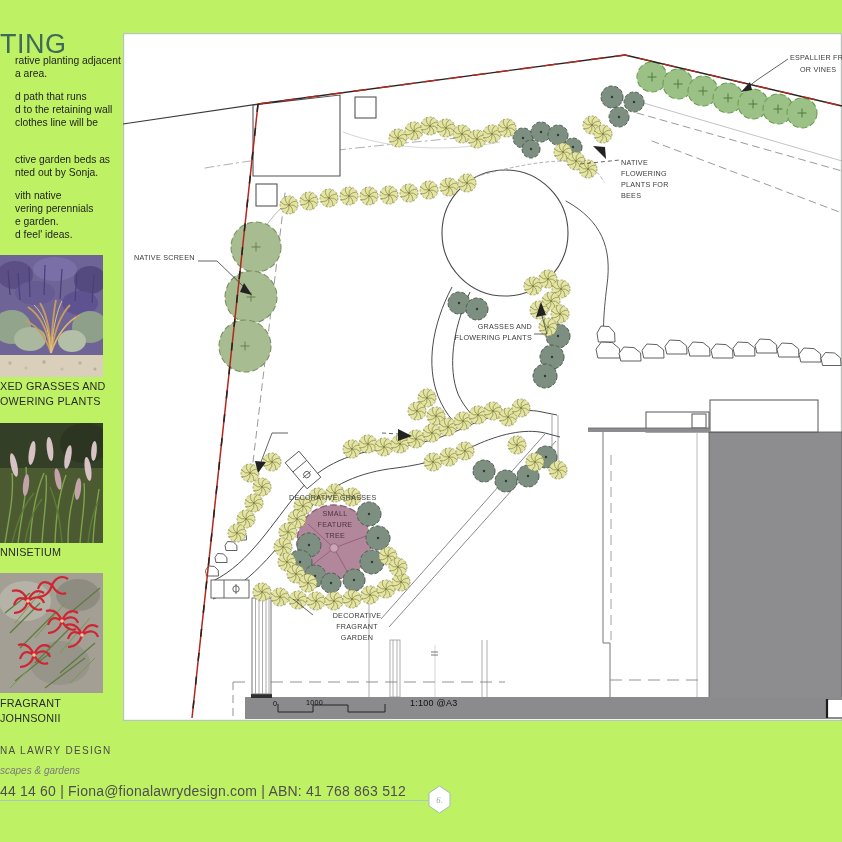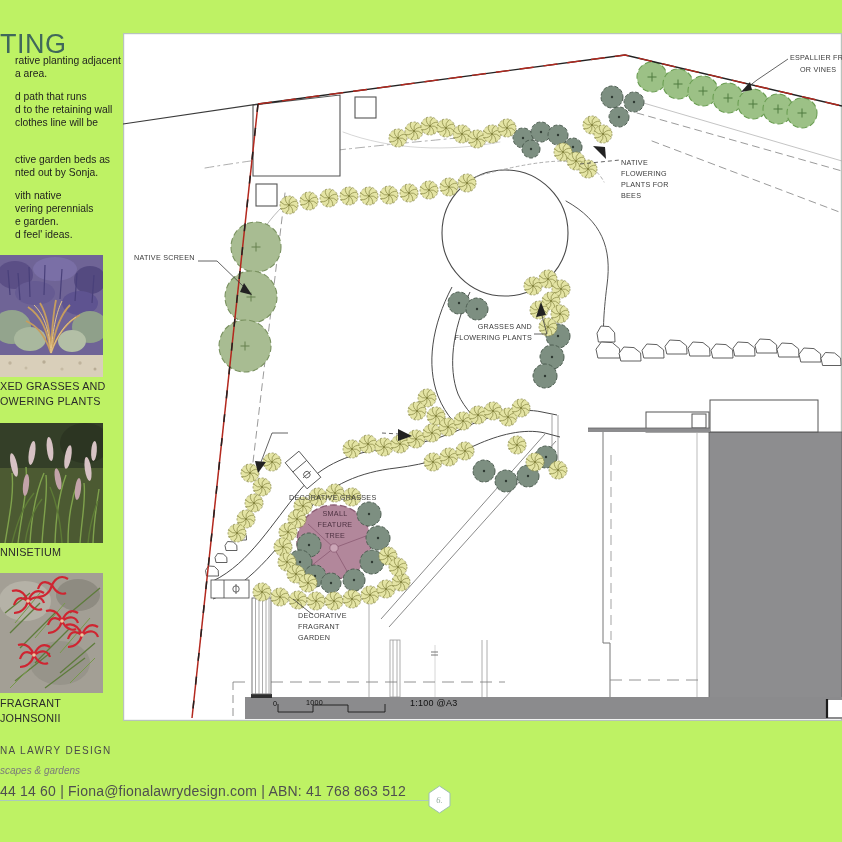--- a/index.html
+++ b/index.html
@@ -1350,20 +1350,20 @@
 PLANTS FOR
 BEES</div>
       <div class="plan-label" style="left: 790px; top: 52px; width: 70px;">ESPALLIER FR</div>
       <div class="plan-label" style="left: 800px; top: 64px; width: 50px;">OR VINES</div>
       <div class="plan-label" style="left: 448px; top: 321px; width: 84px; text-align: right;">GRASSES AND
 FLOWERING PLANTS</div>
       <div class="plan-label" style="left: 289px; top: 450px; width: 110px; margin-top: 42px;">DECORATIVE GRASSES</div>
       <div class="plan-label" style="left: 311px; top: 508px; width: 48px; text-align: center; color: rgb(78, 50, 66);">SMALL
 FEATURE
 TREE</div>
-      <div class="plan-label" style="left: 298px; top: 610px; width: 70px;">DECORATIVE
+      <div class="plan-label" style="left: 322px; top: 610px; width: 70px; text-align: center;">DECORATIVE
 FRAGRANT
 GARDEN</div>
       <div class="plan-label" style="left: 273px; top: 698px; width: 12px; color: rgb(17, 17, 17);">0</div>
       <div class="plan-label" style="left: 306px; top: 697px; width: 28px; color: rgb(17, 17, 17);">1000</div>
       <div class="plan-label" style="left: 410px; top: 697px; width: 64px; color: rgb(17, 17, 17); font-size: 9px;">1:100 @A3</div>
     </div>
 </div>
 
 </body></html>

